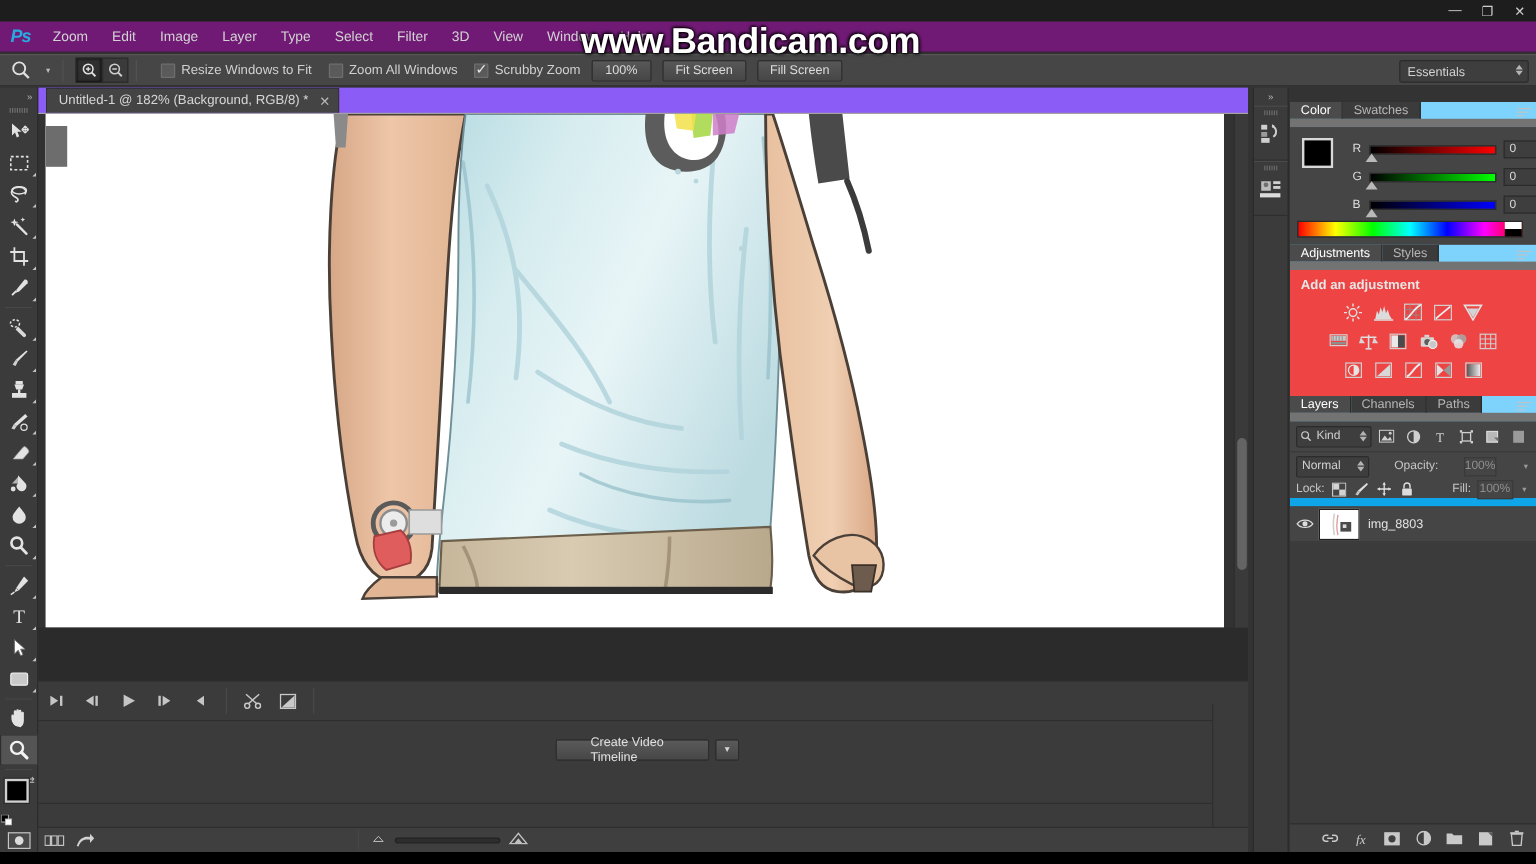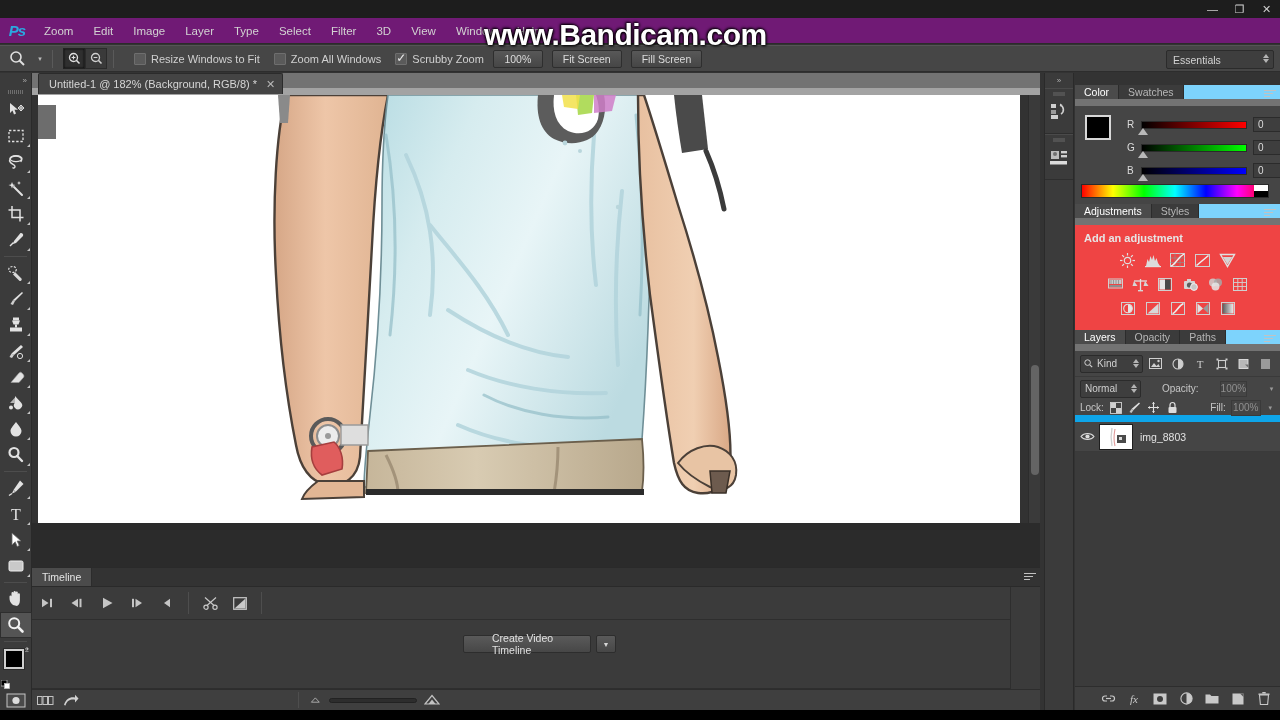--- a/index.html
+++ b/index.html
@@ -67,21 +67,21 @@
            border:2px solid #cfcfcf; box-shadow:0 0 0 1px #2a2a2a; }
   .sw-bg { position:absolute; left:14px; top:16px; width:20px; height:20px; background:#fff;
            border:2px solid #9a9a9a; z-index:-1; }
   .sw-swap { position:absolute; right:2px; top:0px; color:#c4c4c4; font-size:9px; }
   .sw-def { position:absolute; left:1px; bottom:1px; width:9px; height:9px; }
   .qmask { height:22px; display:flex; align-items:center; justify-content:center; }
   .scrmode { height:26px; display:flex; align-items:center; justify-content:center; }
 
   
   .docarea { position:absolute; left:32px; top:73px; width:1008px; height:637px; background:#2b2b2b; }
-  .tabrow { height:22px; background:#737373; display:flex; border-bottom:7px solid #a3a3a3; }
+  .tabrow { height:22px; background:#8b5cf6; display:flex; border-bottom:1px solid #a3a3a3; }
   .doctab { height:21px; background:#444444; border:1px solid #2b2b2b; border-bottom:none;
             display:flex; align-items:center; padding:0 7px 0 10px; gap:9px; color:#d6d6d6; font-size:11px;
             margin-left:6px; border-radius:2px 2px 0 0; }
   .doctab .x { color:#b8b8b8; font-size:11px; }
   .canvaswrap { position:absolute; left:0; top:22px; width:1008px; height:428px; background:#323232; overflow:hidden; }
   .canvas { position:absolute; left:6px; top:0px; width:982px; height:428px; background:#ffffff; overflow:hidden; }
   .vscroll { position:absolute; right:0; top:22px; width:12px; height:428px; background:#3a3a3a; border-left:1px solid #2c2c2c; }
   .vthumb { position:absolute; left:2px; top:270px; width:8px; height:110px; background:#646464; border-radius:4px; }
   .hscroll { position:absolute; left:0; bottom:28px; width:1008px; height:12px; background:#3a3a3a; border-top:1px solid #2c2c2c; }
   .hthumb { position:absolute; left:540px; top:2px; width:220px; height:8px; background:#646464; border-radius:4px; }
@@ -794,21 +794,21 @@
                   <stop offset="100%" stop-color="#ededed"></stop>
                 </linearGradient>
               </defs>
             </svg>
         </div>
       </div>
     </div>
 
     <div class="paneltabs">
       <div class="ptab active">Layers</div>
-      <div class="ptab">Opacity</div>
+      <div class="ptab">Channels</div>
       <div class="ptab">Paths</div>
       <div class="pmenu">
           <span></span>
           <span></span>
           <span></span>
         </div>
     </div>
     <div class="layersbody">
 
       <div class="lyr-filter">
@@ -970,28 +970,20 @@
         <svg width="12" height="13" viewBox="0 0 12 13">
             <path d="M1.5 3 H10.5 L9.6 12.5 H2.4 Z" fill="none" stroke="#c9c9c9" stroke-width="1.1"></path>
             <rect x="0.5" y="1.5" width="11" height="1.4" fill="#c9c9c9"></rect>
             <rect x="4.3" y="0" width="3.4" height="1.5" fill="#c9c9c9"></rect>
           </svg>
       </span>
     </div>
   </div>
 
   <div class="timeline">
-    <div class="tl-tabrow">
-      <div class="tl-tab">Timeline</div>
-      <div class="pmenu">
-          <span></span>
-          <span></span>
-          <span></span>
-        </div>
-    </div>
 
     <div class="tl-ctrlrow">
       <div class="tl-btn">
         <svg width="13" height="10" viewBox="0 0 13 10">
             <path d="M1 0.8 L7.5 5 L1 9.2 Z" fill="#c5c5c5"></path>
             <rect x="9" y="0.8" width="2" height="8.4" fill="#c5c5c5"></rect>
           </svg>
       </div>
       <div class="tl-btn">
         <svg width="13" height="10" viewBox="0 0 13 10">

